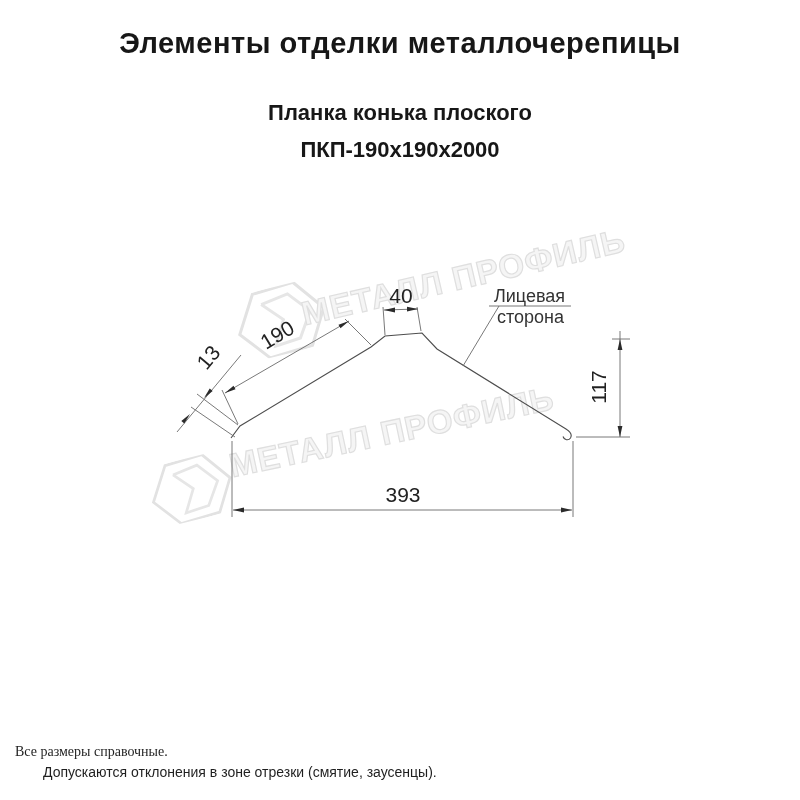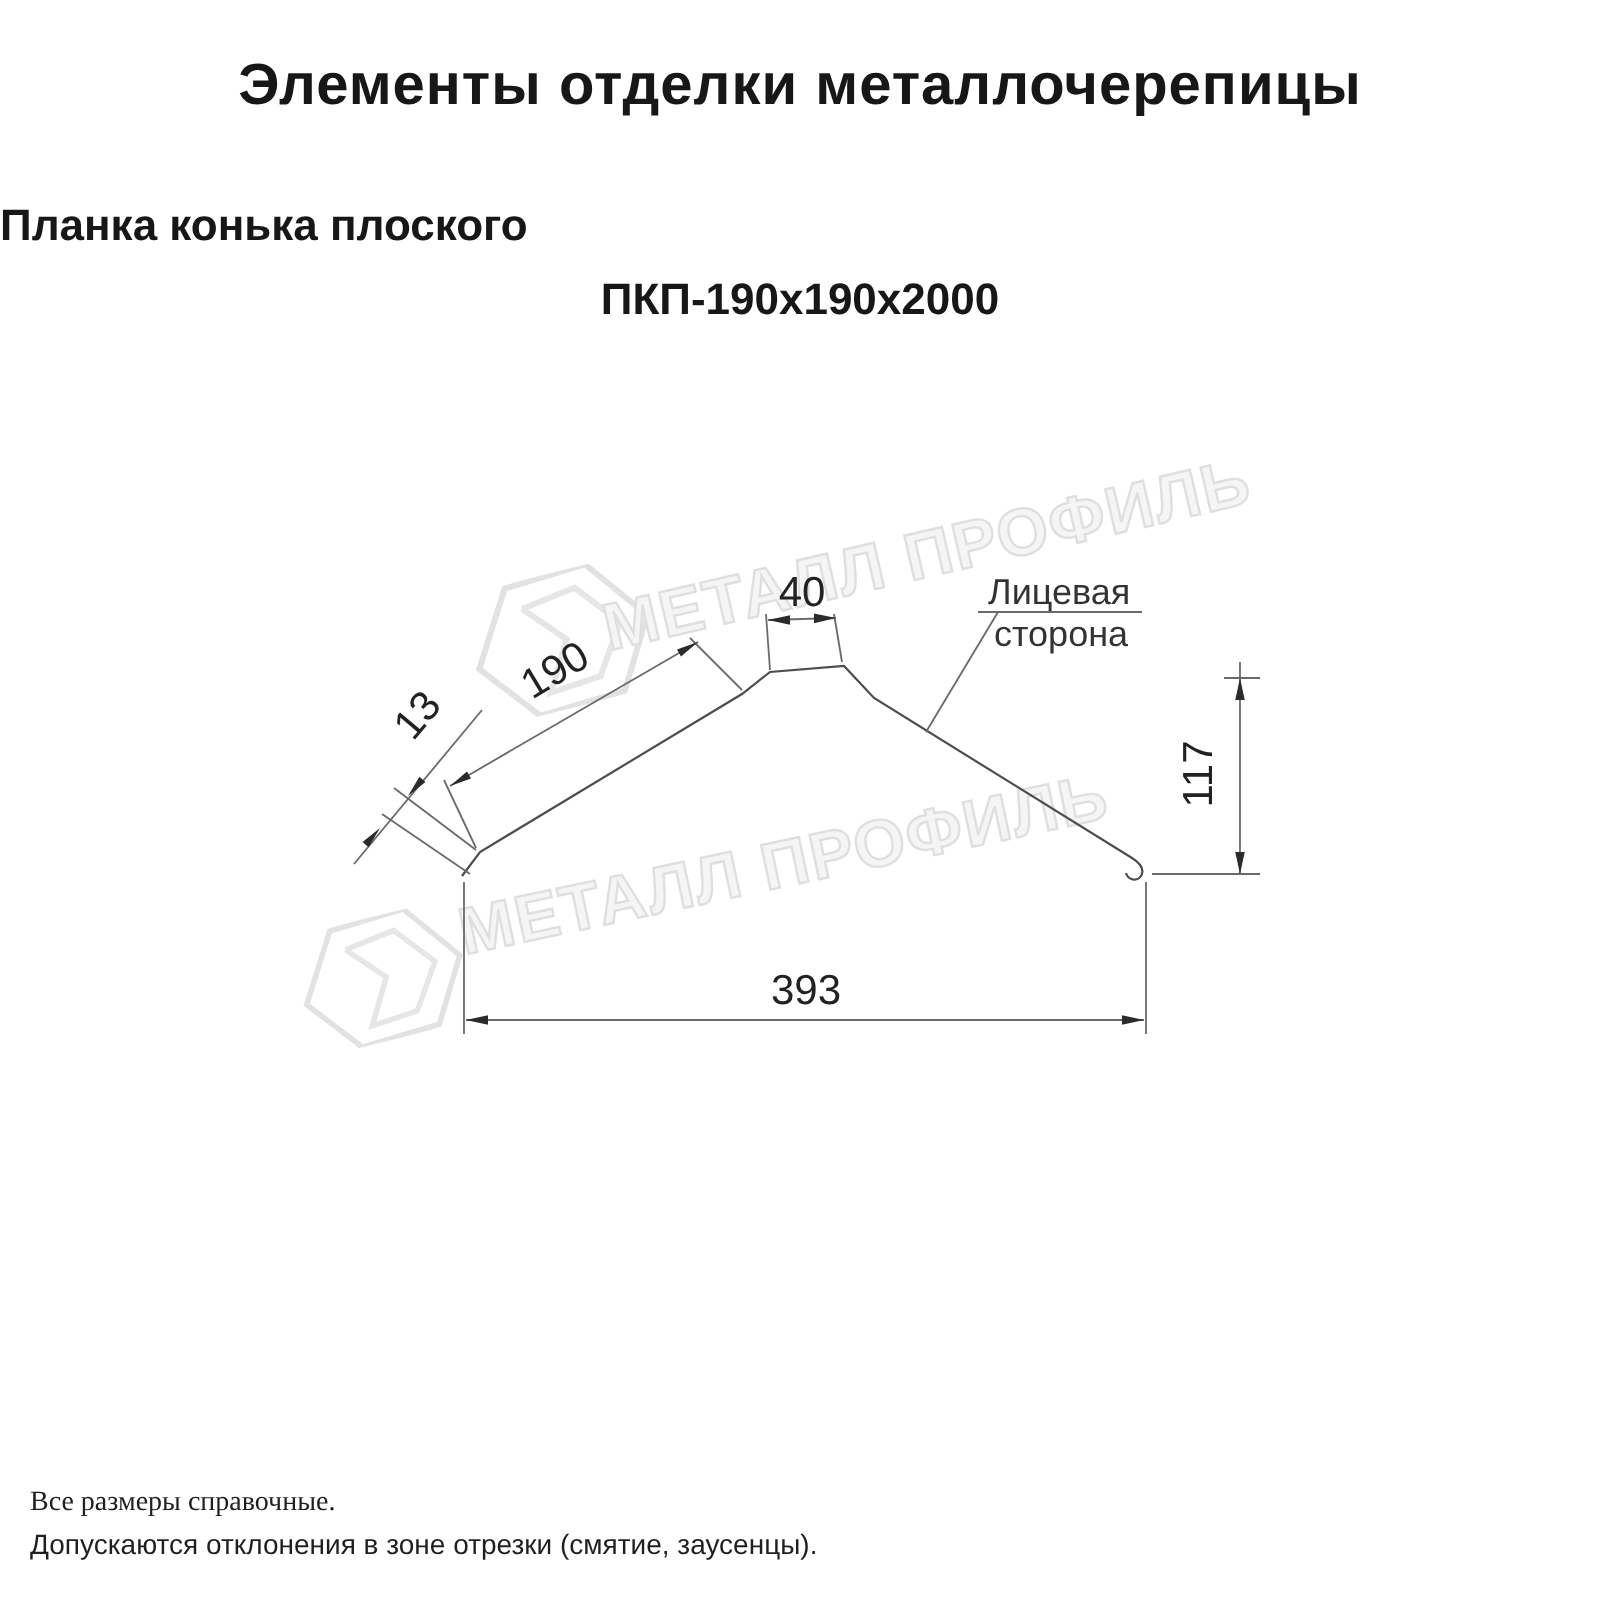--- a/index.html
+++ b/index.html
@@ -5,21 +5,21 @@
   html,body{margin:0;padding:0;}
   body{
     width:800px;height:800px;background:#ffffff;position:relative;
     font-family:"Liberation Sans", sans-serif;overflow:hidden;
   }
   .page-title{
     position:absolute;top:27px;left:0;width:800px;text-align:center;
     font-size:29px;font-weight:bold;color:#171717;letter-spacing:0.5px;
   }
   .page-subtitle{
-    position:absolute;top:100px;left:0;width:800px;
+    position:absolute;top:100px;left:0;width:800px;text-align:center;
     font-size:22px;font-weight:bold;color:#171717;
   }
   .page-code{
     position:absolute;top:137px;left:0;width:800px;text-align:center;
     font-size:22px;font-weight:bold;color:#171717;
   }
   .watermark-text{
     position:absolute;white-space:nowrap;
     font-size:33px;font-weight:bold;letter-spacing:1px;
     color:#f5f5f5;-webkit-text-stroke:1.2px #dfdfdf;
@@ -37,21 +37,21 @@
   .dimtext{
     font-family:"Liberation Sans", sans-serif;font-size:21px;fill:#222222;
   }
   .leadertext{
     font-family:"Liberation Sans", sans-serif;font-size:18px;fill:#333333;
   }
   .footer-note{
     position:absolute;left:15px;color:#1f1f1f;font-size:14px;z-index:3;
   }
   .note1{top:744px;font-family:Liberation Serif, serif;}
-  .note2{top:764px;}
+  .note2{top:764px;margin-left:28px;}
 </style>
 </head>
 <body>
 
 <div class="page-title">Элементы отделки металлочерепицы</div>
 <div class="page-subtitle">Планка конька плоского</div>
 <div class="page-code">ПКП-190х190х2000</div>
 
 <div class="watermark-logo logo1">
   <svg width="92" height="68" viewBox="0 0 92 68">

